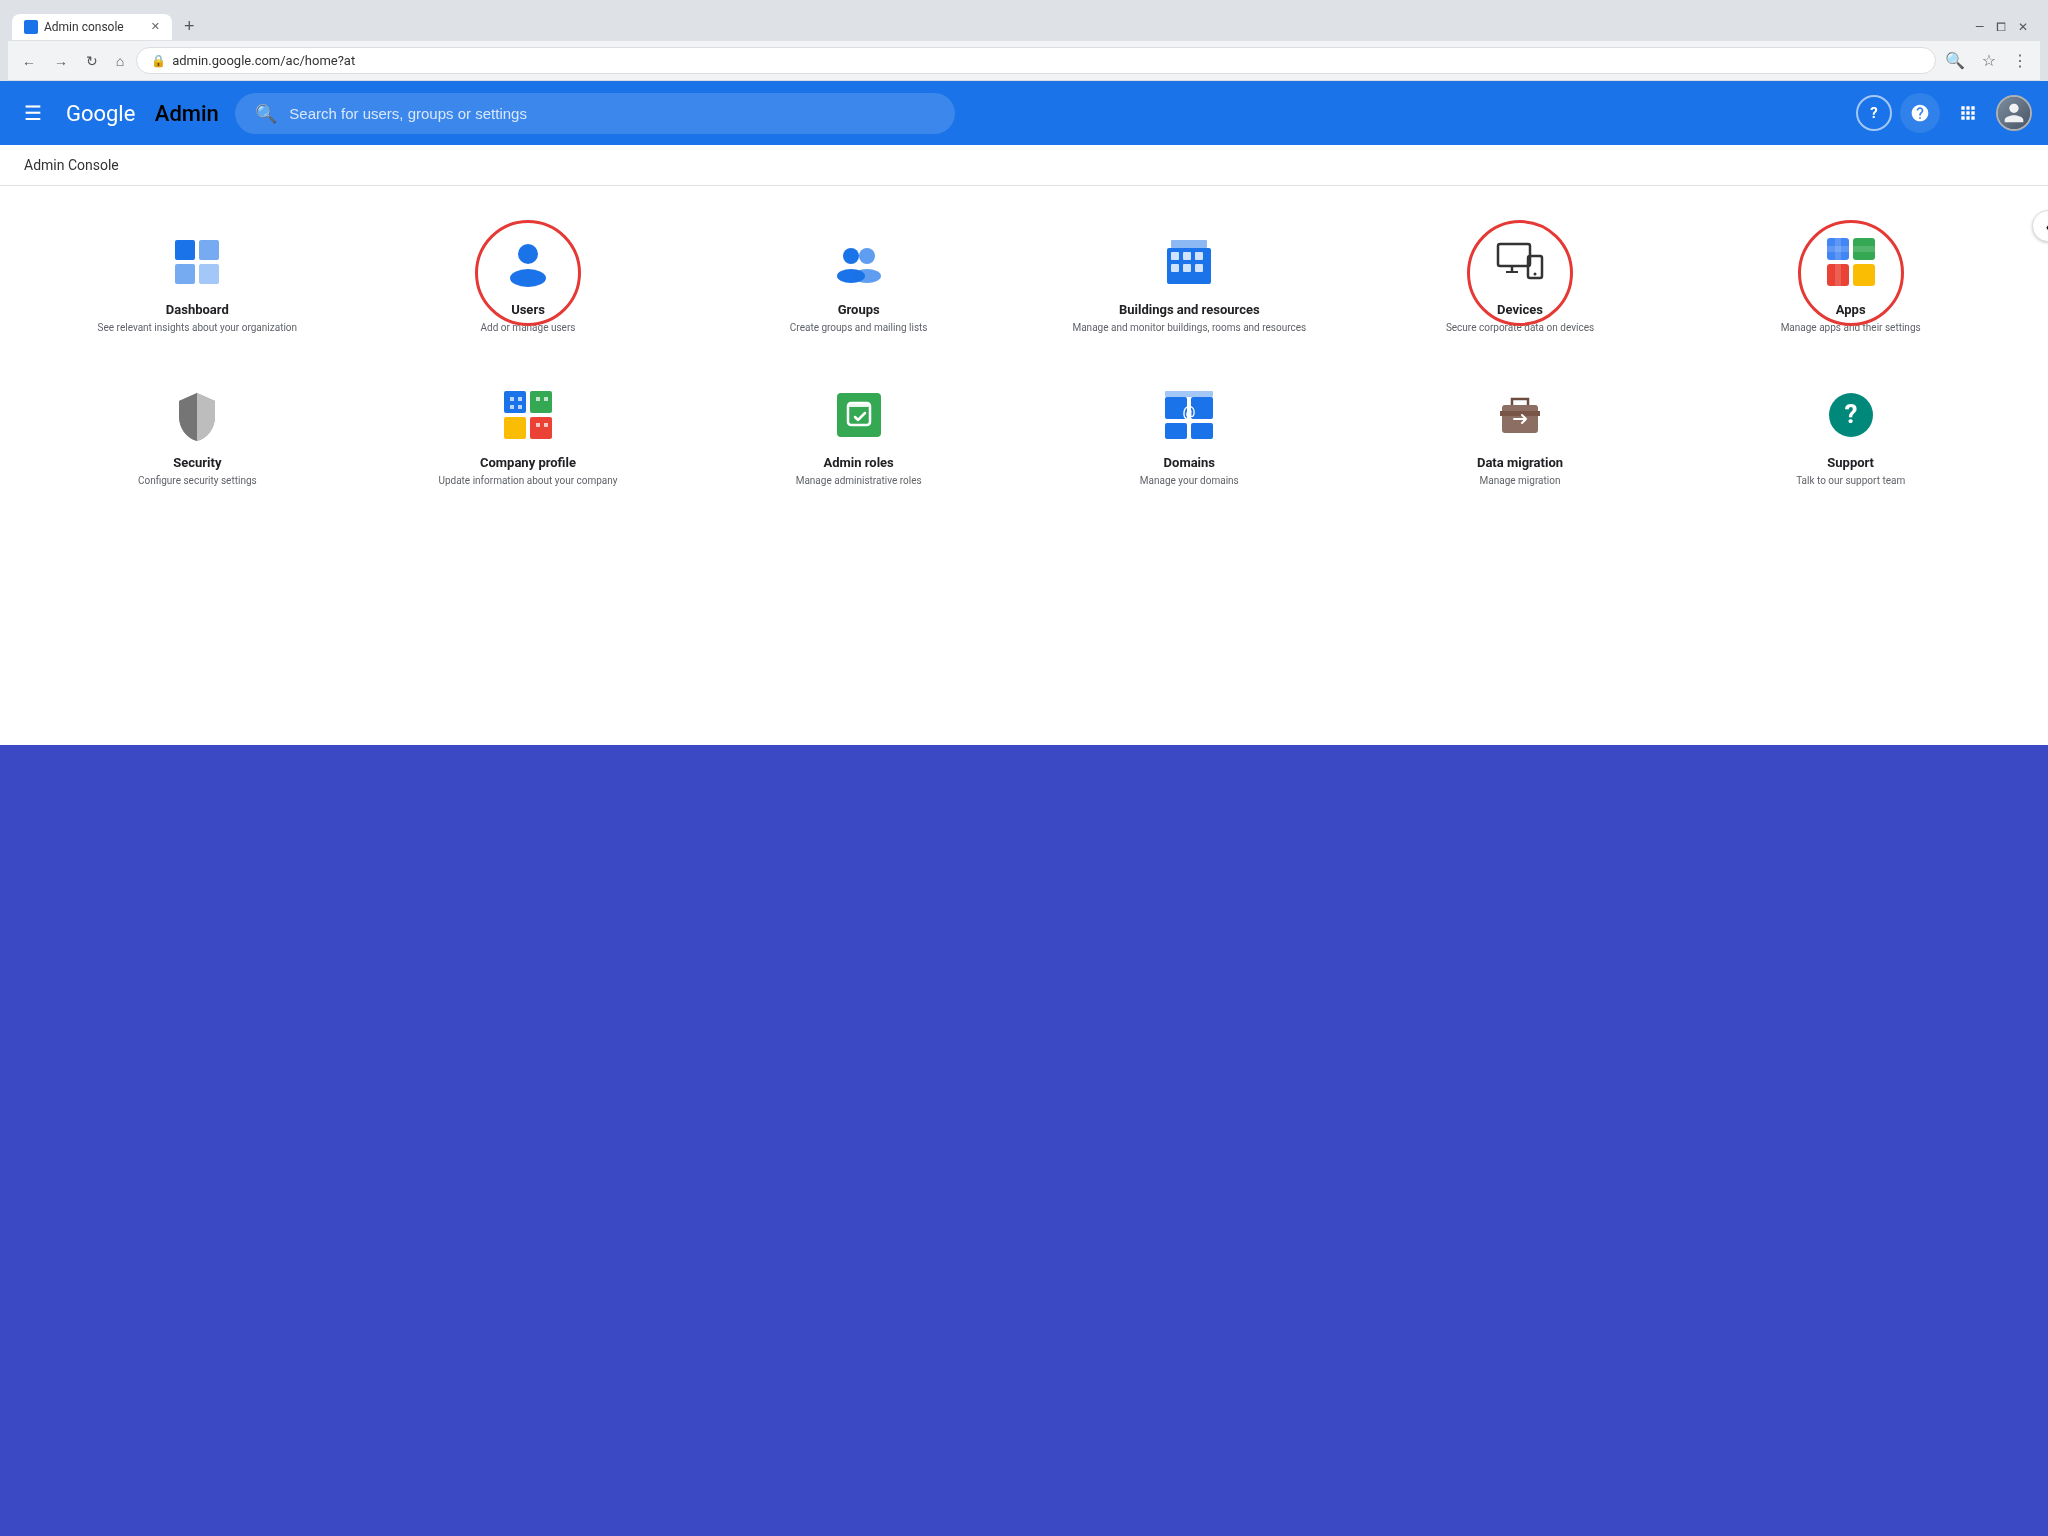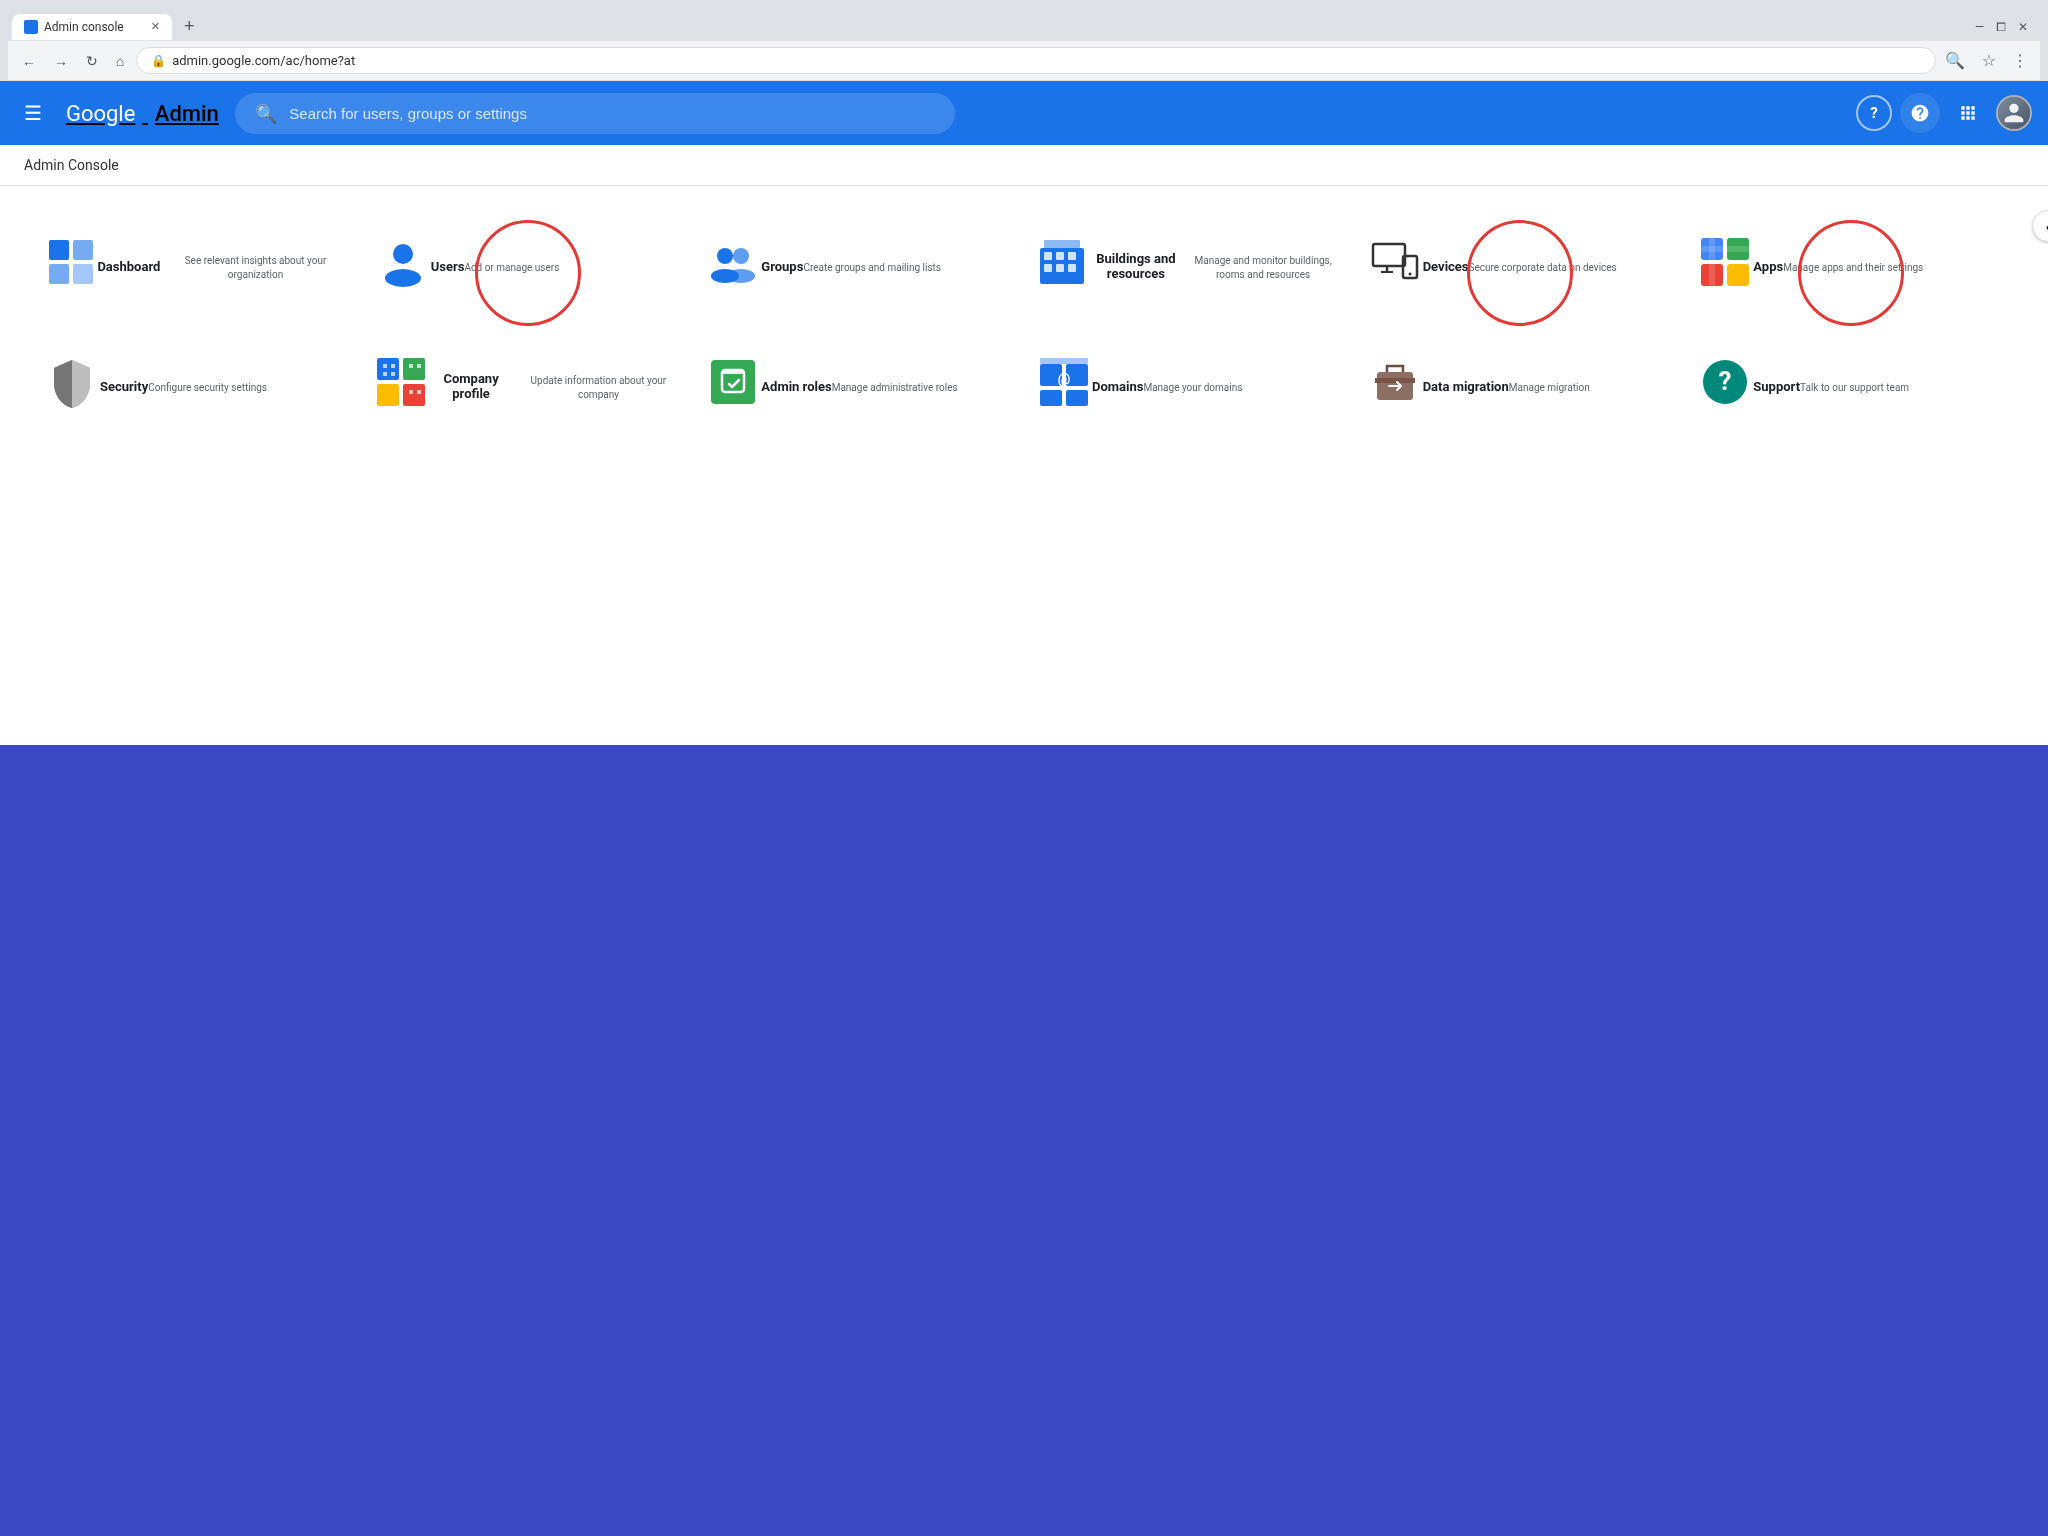--- a/index.html
+++ b/index.html
@@ -120,21 +120,20 @@
       border: none;
       cursor: pointer;
       color: #fff;
       font-size: 20px;
       padding: 8px;
     }
     .google-admin-logo {
       display: flex;
       align-items: center;
       gap: 4px;
-      text-decoration: underline;
     }
     .logo-google {
       font-size: 22px;
       color: #fff;
       font-weight: 400;
     }
     .logo-admin {
       font-size: 22px;
       color: #000000;
       font-weight: 500;
@@ -257,21 +256,21 @@
 
     
     .cards-grid {
       display: grid;
       grid-template-columns: repeat(6, 1fr);
       gap: 0;
       row-gap: 8px;
     }
     .card {
       display: flex;
-      flex-direction: row;
+      flex-direction: column;
       align-items: center;
       padding: 24px 12px 20px;
       cursor: pointer;
       border-radius: 8px;
       text-align: center;
       position: relative;
     }
     .card.circled::before {
       content: '';
       position: absolute;

